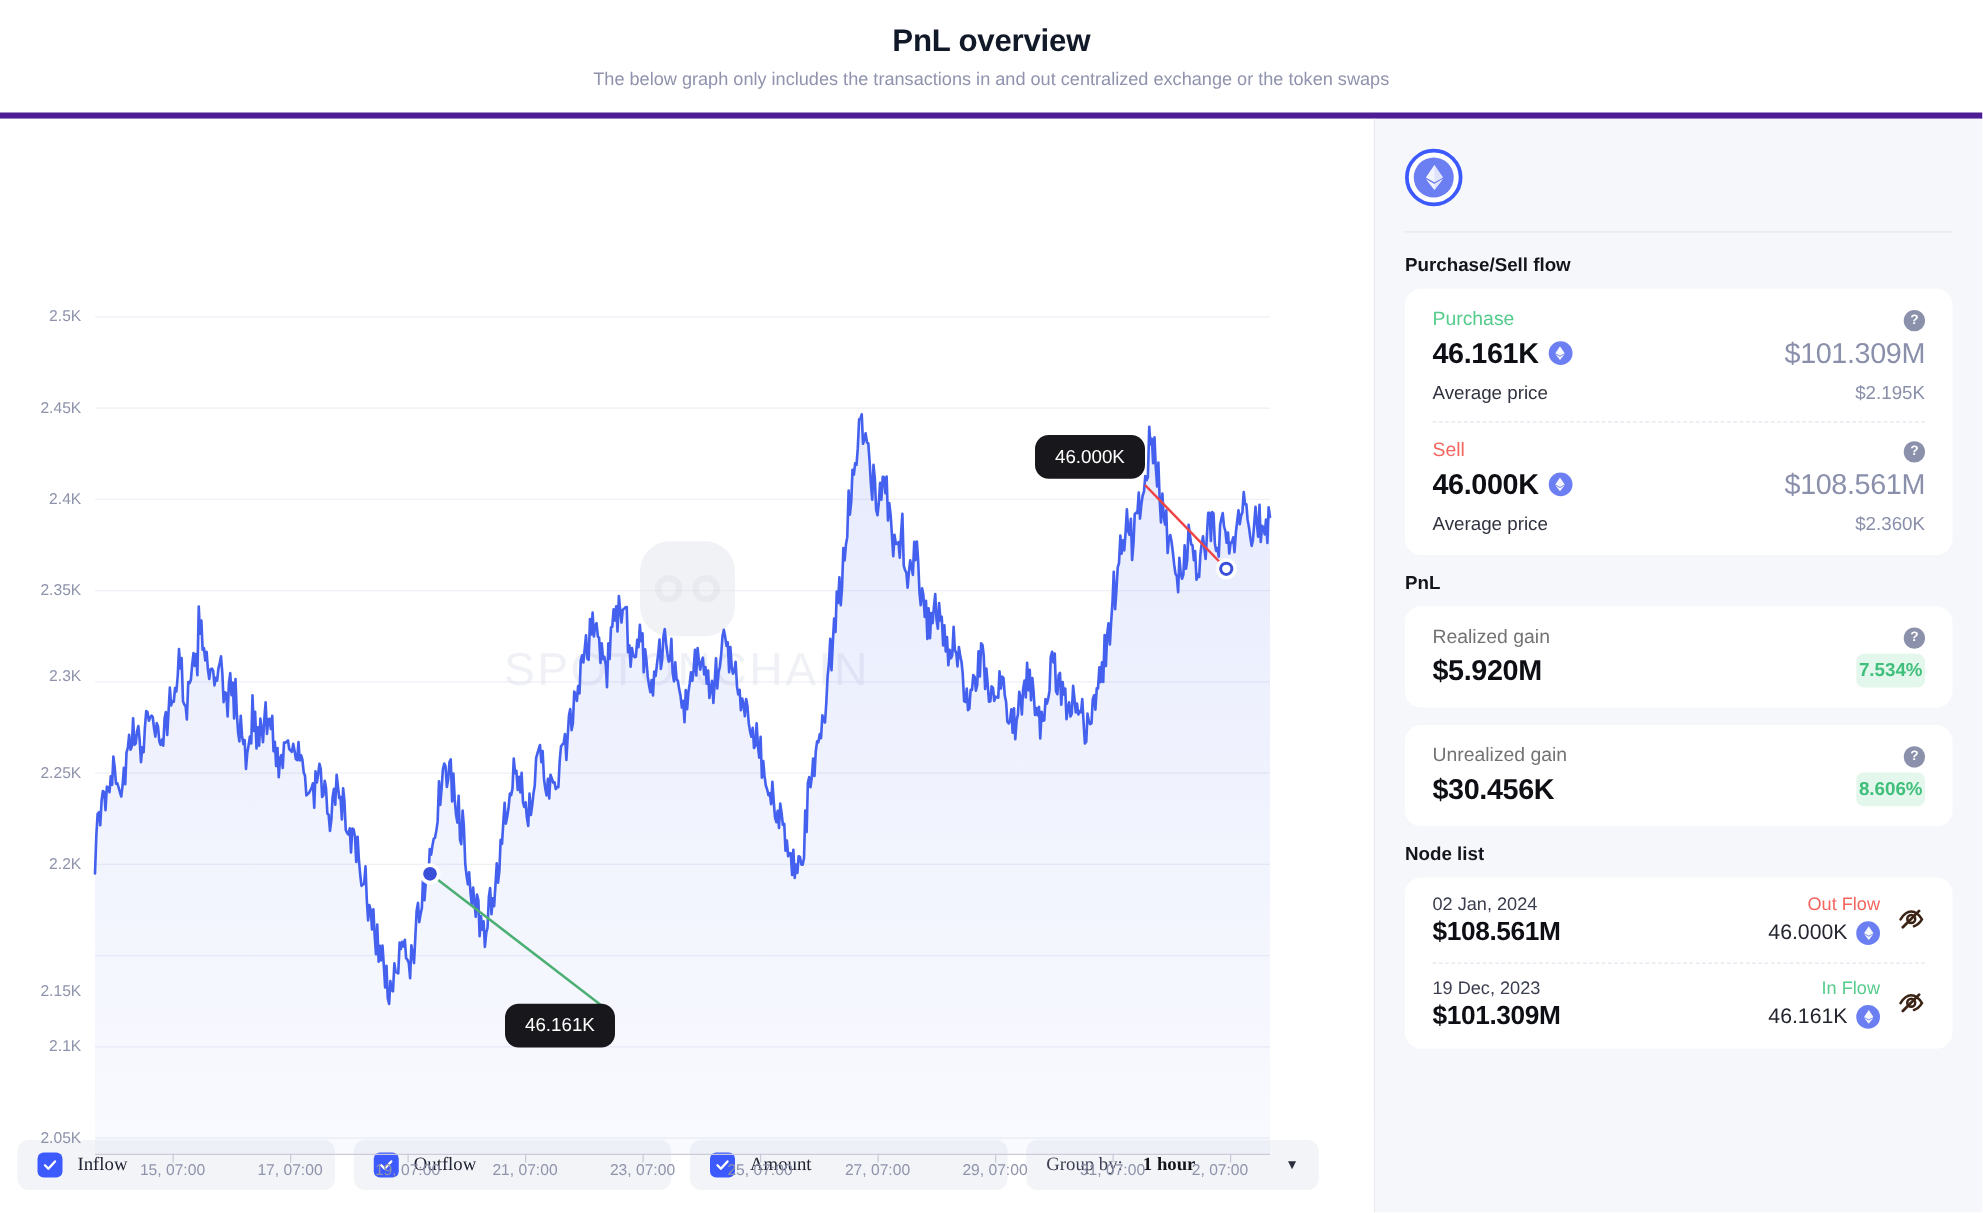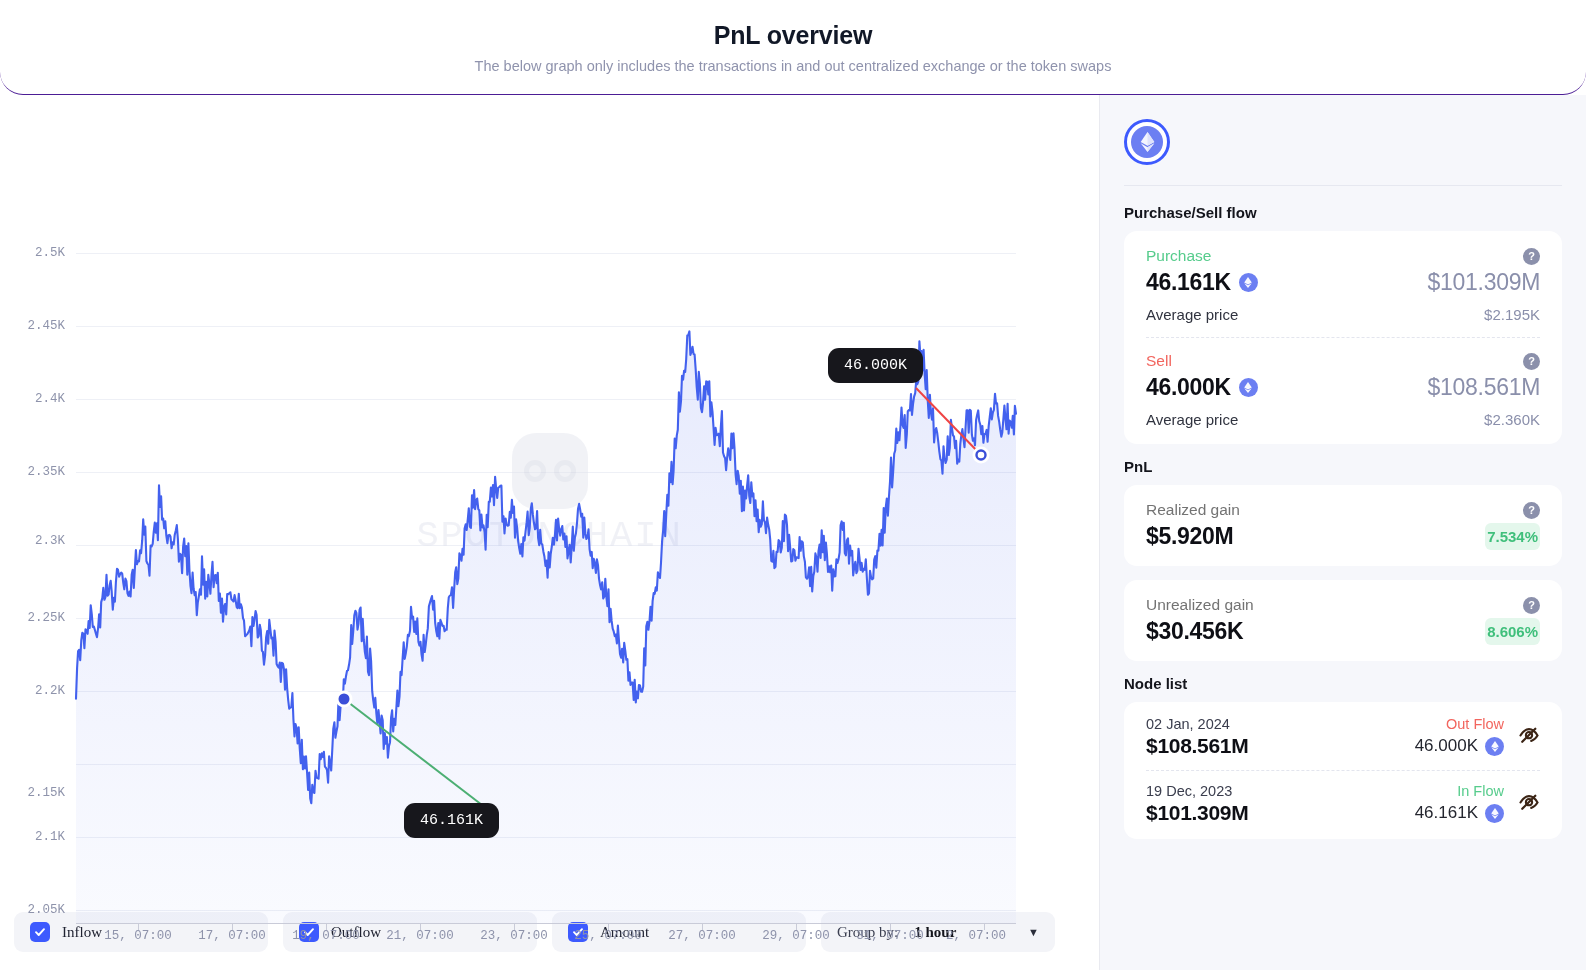--- a/index.html
+++ b/index.html
@@ -7,46 +7,45 @@
     width: 1586px; height: 970px;
     font-family: "Liberation Sans", sans-serif;
     background: #ffffff;
     overflow: hidden;
   }
   .page { position: relative; width: 1586px; height: 970px; display: flex; flex-direction: column; }
 
   
   .header {
     height: 95px; flex: 0 0 95px;
-    border-bottom: 1px solid #4c1d95;
+    border-bottom: 5px solid #4c1d95;
     display: flex; flex-direction: column;
     align-items: center; justify-content: center;
     background: #fff;
-    border-radius: 23px;
   }
   .header-title {
     font-size: 25px; font-weight: bold; color: #111827;
     letter-spacing: -0.2px; line-height: 1.2;
   }
   .header-sub {
     margin-top: 8px;
     font-size: 14.5px; color: #8f93ad; font-weight: 400;
   }
 
   
   .body { flex: 1 1 auto; display: flex; min-height: 0; }
 
   
   .chart-pane {
     width: 1100px; flex: 0 0 1100px;
     position: relative; background: #fff;
     border-right: 1px solid #e9eaf0;
     display: flex; flex-direction: column;
   }
-  .chart-area { position: relative; flex: 1 1 auto; font-family: Liberation Mono, monospace; }
+  .chart-area { position: relative; flex: 1 1 auto; }
   .gridline {
     position: absolute; left: 0; right: 0;
     height: 1px; background: #eef0f6;
   }
   .ytick {
     position: absolute;
     right: 1034px;
     transform: translateY(-50%);
     font-size: 12.5px; color: #8e93ab; font-weight: 500;
     white-space: nowrap;

